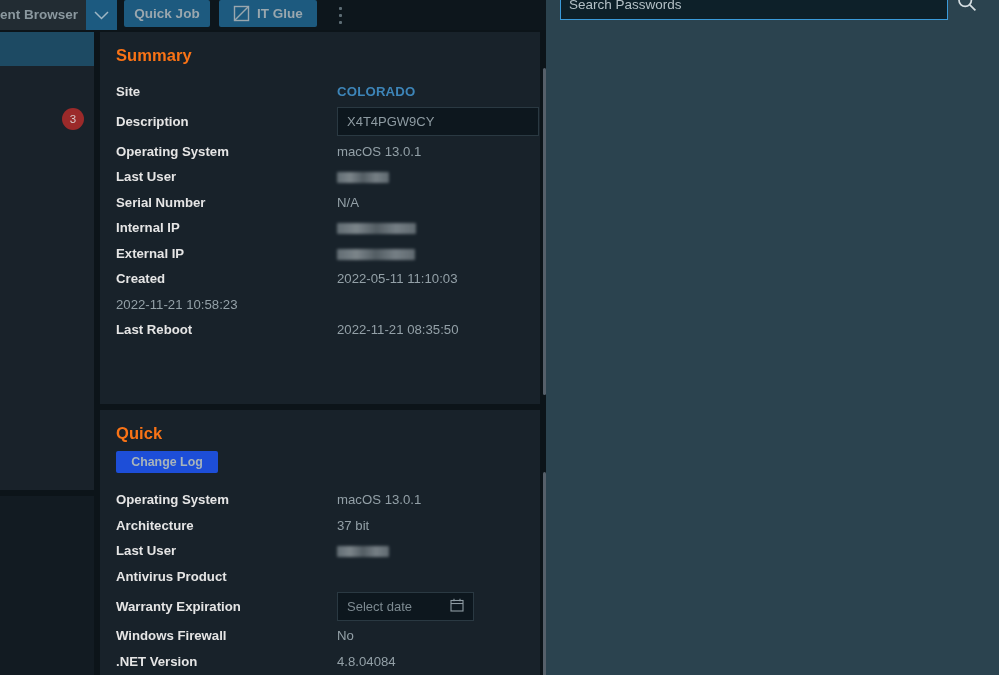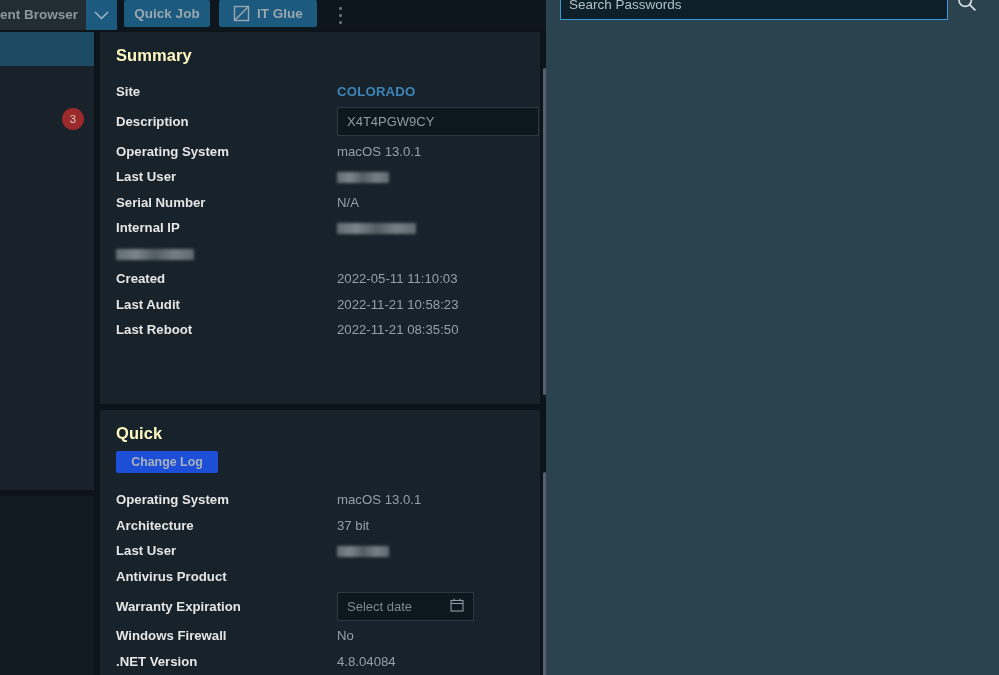--- a/index.html
+++ b/index.html
@@ -73,21 +73,21 @@
     position: absolute; left: 100px; top: 32px; width: 446px; height: 643px;
     overflow: hidden;
   }
   .card {
     position: absolute; left: 0; width: 440px;
     background: #18222a;
   }
   .card-summary { top: 0; height: 372px; }
   .card-system  { top: 378px; height: 297px; }
   .card h2 {
-    color: #fef9c3; font-size: 16.5px; font-weight: bold;
+    color: #f97316; font-size: 16.5px; font-weight: bold;
     padding: 14px 0 0 16px; letter-spacing: .1px;
   }
   .rows { padding: 14px 0 0 16px; }
   .row {
     display: flex; align-items: center; min-height: 25.5px;
   }
   .row .lbl {
     width: 221px; color: #e5e5e5; font-size: 13.2px; font-weight: bold;
     flex: 0 0 221px;
   }
@@ -221,30 +221,30 @@
           <span class="lbl">Serial Number</span>
           <span class="val">N/A</span>
         </div>
 
         <div class="row">
           <span class="lbl">Internal IP</span>
           <span class="val"><span class="redacted" style="width:79px"></span></span>
         </div>
 
         <div class="row">
+          <span class="lbl">External IP</span>
           <span class="val"><span class="redacted" style="width:78px"></span></span>
         </div>
 
         <div class="row">
           <span class="lbl">Created</span>
           <span class="val">2022-05-11 11:10:03</span>
         </div>
 
         <div class="row">
-          <span class="lbl">Last Audit</span>
           <span class="val">2022-11-21 10:58:23</span>
         </div>
 
         <div class="row">
           <span class="lbl">Last Reboot</span>
           <span class="val">2022-11-21 08:35:50</span>
         </div>
 
       </div>
     </div>

